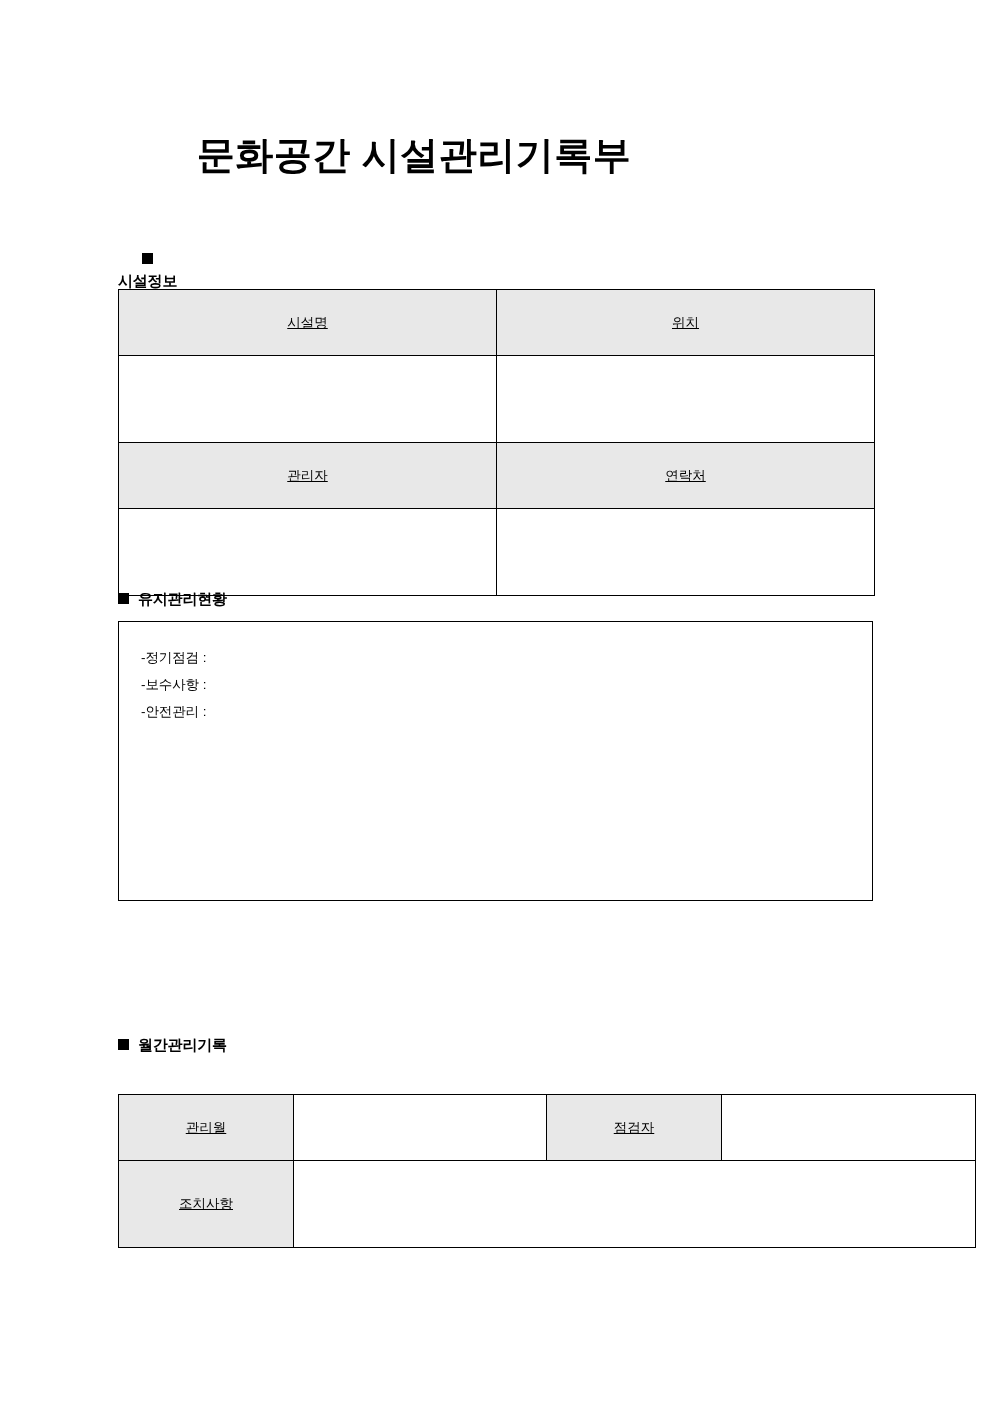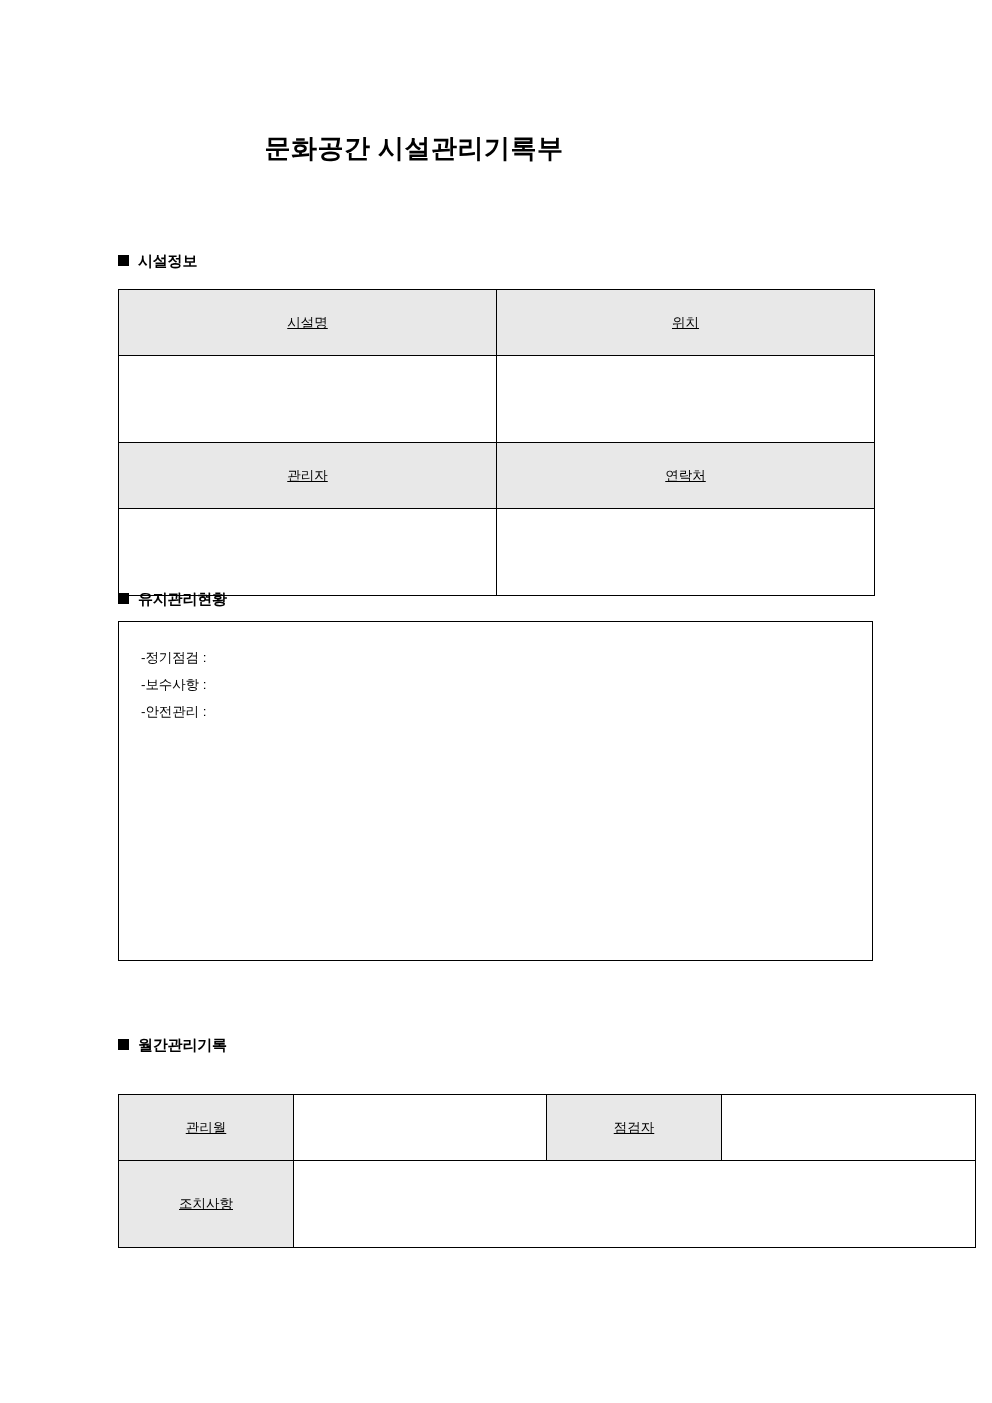--- a/index.html
+++ b/index.html
@@ -24,21 +24,21 @@
     overflow: hidden;
   }
 
   
   .doc-title {
     position: absolute;
     left: 0;
     top: 132px;
     width: 828px;
     text-align: center;
-    font-size: 26px;
+    font-size: 38px;
     font-weight: bold;
     letter-spacing: 0.5px;
     line-height: 1.25;
     white-space: pre;
   }
 
   
   .section-heading {
     position: absolute;
     left: 118px;
@@ -55,21 +55,21 @@
     background: #000000;
     display: inline-block;
     flex: 0 0 auto;
   }
   .section-heading .heading-text {
     font-size: 15px;
     font-weight: bold;
     letter-spacing: -0.2px;
   }
 
-  #heading-facility-info { top: 253px; }
+  #heading-facility-info { top: 253px; flex-direction: column; }
   #heading-maintenance   { top: 591px; }
   #heading-monthly       { top: 1037px; }
 
   
   .doc-table {
     position: absolute;
     left: 118px;
     width: 757px;
     border-collapse: collapse;
     table-layout: fixed;
@@ -95,21 +95,21 @@
   #table-facility-info { top: 289px; }
   #table-facility-info .row-head td { height: 41px; }
   #table-facility-info .row-blank td { height: 62px; }
 
   
   .maint-box {
     position: absolute;
     left: 118px;
     top: 621px;
     width: 755px;
-    height: 340px;
+    height: 280px;
     border: 1px solid #000000;
     background: #ffffff;
     box-sizing: border-box;
     padding: 22px 0 0 22px;
   }
   .maint-line {
     font-size: 13.5px;
     line-height: 27px;
     white-space: pre;
     letter-spacing: -0.1px;

